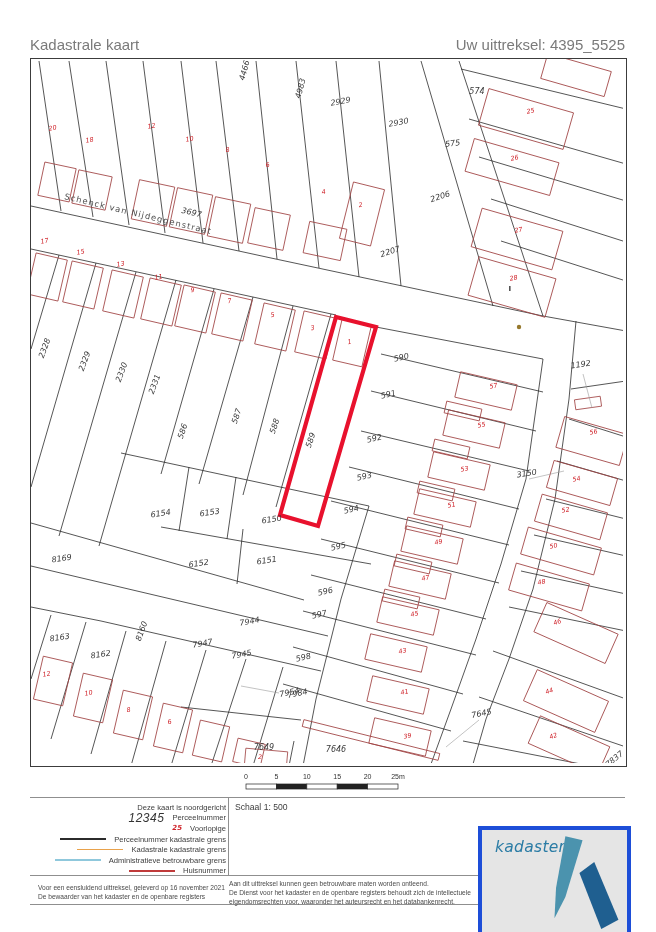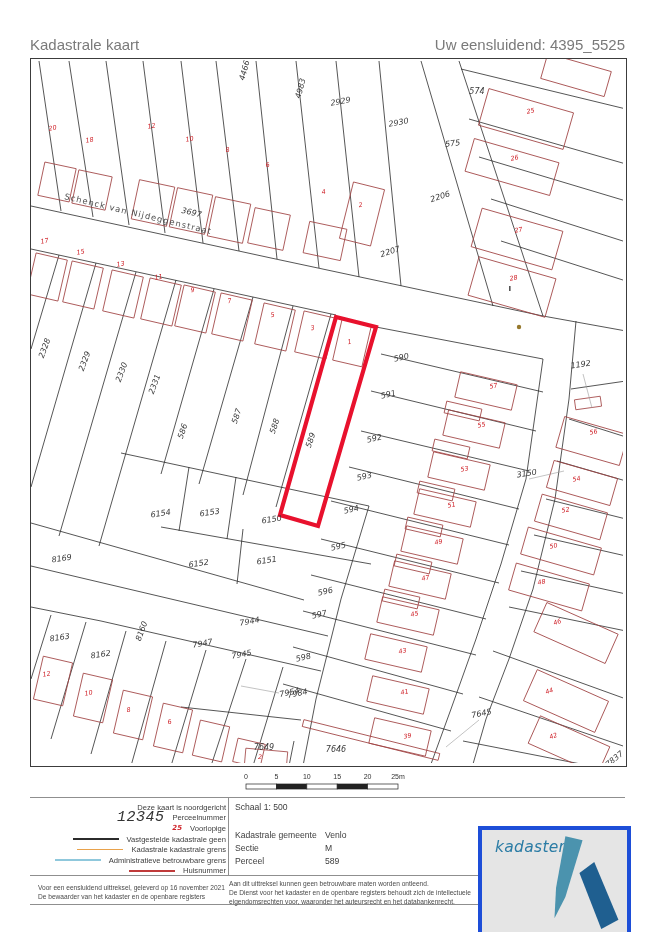--- a/index.html
+++ b/index.html
@@ -10,41 +10,41 @@
   #mapbox{position:absolute;left:30px;top:58px;width:595px;height:707px;border:1.4px solid #3c3c3c;background:#fff;}
   #mapsvg{position:absolute;left:0;top:0;}
   
   #scalewrap{position:absolute;left:243px;top:770px;width:170px;height:26px;}
   
   .rule{position:absolute;background:#8f8f8f;}
   #legend{position:absolute;left:36px;top:802px;width:190px;font-size:7.6px;color:#3d3d3d;}
   .lgrow{display:flex;align-items:center;height:10.6px;justify-content:flex-end;}
   .lgswatch{width:58px;display:flex;justify-content:flex-end;align-items:center;padding-right:8px;box-sizing:border-box;}
   .lgline{width:46px;height:1.6px;}
-  .lgperceel{font-family:Liberation Mono, monospace;font-style:italic;font-size:15px;color:#333;letter-spacing:.5px;}
+  .lgperceel{font-family:Liberation Sans, sans-serif;font-style:italic;font-size:12px;color:#333;letter-spacing:.5px;}
   .lghuis{font-family:"DejaVu Sans",sans-serif;font-style:italic;font-size:7px;color:#cf2128;font-weight:bold;}
   #info{position:absolute;left:235px;top:802px;width:230px;font-size:8.6px;color:#3d3d3d;}
   #schaal{margin-bottom:18px;}
   .inforow{display:flex;height:13px;}
   .inforow .k{width:90px;}
   #logobox{position:absolute;left:478px;top:826px;width:145px;height:108px;border:4px solid #1d4ed8;background:#e5e5e5;}
   #logotext{position:absolute;left:13px;top:8px;font-family:"DejaVu Sans",sans-serif;font-style:italic;
             font-size:15.5px;color:#2b7ca5;letter-spacing:.3px;}
   #logomark{position:absolute;left:60px;top:6px;}
   #footer-left{position:absolute;left:38px;top:883px;font-size:6.6px;color:#4a4a4a;line-height:9px;}
   #footer-right{position:absolute;left:229px;top:879px;font-size:6.6px;color:#4a4a4a;line-height:9px;width:250px;}
 </style>
 </head>
 <body>
 
 <div id="page">
 
   <div class="hdr">
     <span>Kadastrale kaart</span>
-    <span>Uw eensluidend: 4395_5525</span>
+    <span>Uw uittreksel: 4395_5525</span>
   </div>
 
   <div id="mapbox">
     <svg id="mapsvg" width="592" height="704" viewBox="0 0 592 704">
         <polyline points="0,147 240,199 512,257" fill="none" stroke="#2b2b2b" stroke-width="0.8"></polyline>
         <polyline points="0,190 305,256" fill="none" stroke="#2b2b2b" stroke-width="0.8"></polyline>
         <polyline points="345,268 512,300" fill="none" stroke="#2b2b2b" stroke-width="0.8"></polyline>
         <polyline points="512,257 595,272" fill="none" stroke="#2b2b2b" stroke-width="0.8"></polyline>
         <polyline points="390,2 462,247" fill="none" stroke="#2b2b2b" stroke-width="0.8"></polyline>
         <polyline points="428,2 512,257" fill="none" stroke="#2b2b2b" stroke-width="0.8"></polyline>
@@ -302,21 +302,21 @@
       <div class="lgrow">
         <span class="lgswatch">
           <span class="lghuis">25</span>
         </span>
         <span>Voorlopige</span>
       </div>
       <div class="lgrow">
         <span class="lgswatch">
           <span class="lgline" style="background: rgb(43, 43, 43);"></span>
         </span>
-        <span>Vastgestelde kadastrale geen</span>
+        <span>Perceelnummer kadastrale grens</span>
       </div>
       <div class="lgrow">
         <span class="lgswatch">
           <span class="lgline" style="background: rgb(233, 162, 75);"></span>
         </span>
         <span>Kadastrale kadastrale grens</span>
       </div>
       <div class="lgrow">
         <span class="lgswatch">
           <span class="lgline" style="background: rgb(143, 200, 220);"></span>
@@ -326,34 +326,20 @@
       <div class="lgrow">
         <span class="lgswatch">
           <span class="lgline" style="background: rgb(192, 59, 59);"></span>
         </span>
         <span>Huisnummer</span>
       </div>
     </div>
 
   <div id="info">
     <div id="schaal">Schaal 1: 500</div>
-    <div id="inforows">
-        <div class="inforow">
-          <span class="k">Kadastrale gemeente</span>
-          <span class="v">Venlo</span>
-        </div>
-        <div class="inforow">
-          <span class="k">Sectie</span>
-          <span class="v">M</span>
-        </div>
-        <div class="inforow">
-          <span class="k">Perceel</span>
-          <span class="v">589</span>
-        </div>
-      </div>
   </div>
 
   <div id="logobox">
     <span id="logotext">kadaster</span>
     <svg id="logomark" width="78" height="98" viewBox="0 0 100 125">
       <polygon points="30,0 52,5 30,78 16,105 18,66" fill="#4b93ae"></polygon>
       <polygon points="48,47 67,33 98,107 76,119" fill="#1f5f90"></polygon>
     </svg>
   </div>
 

